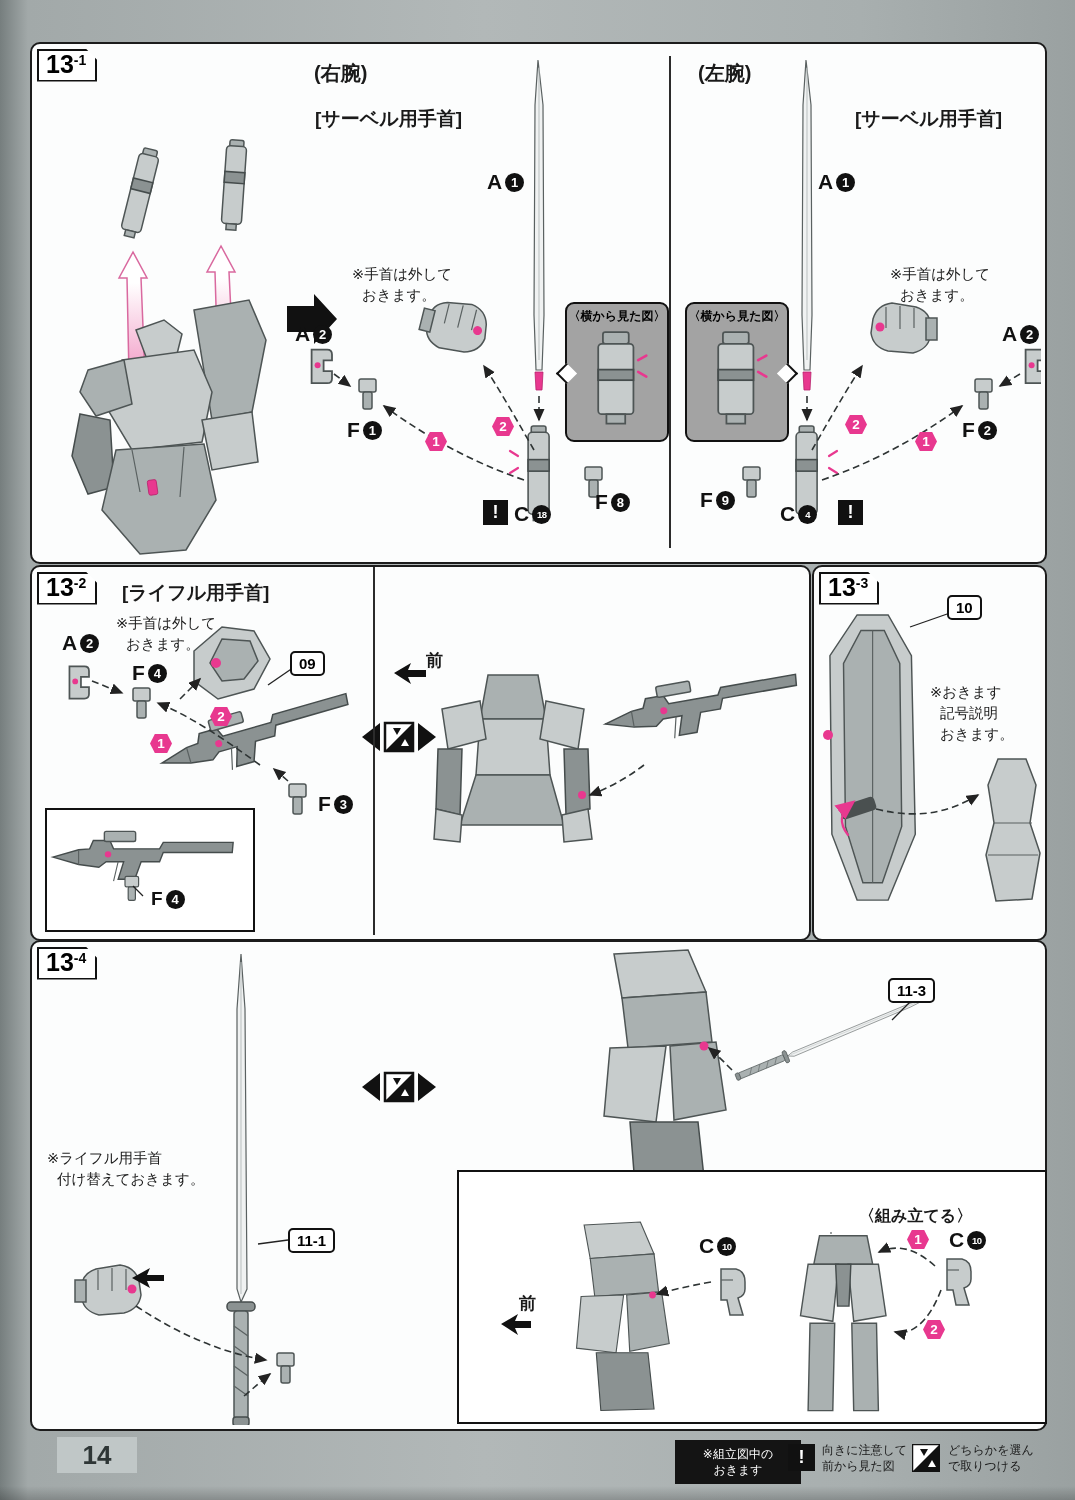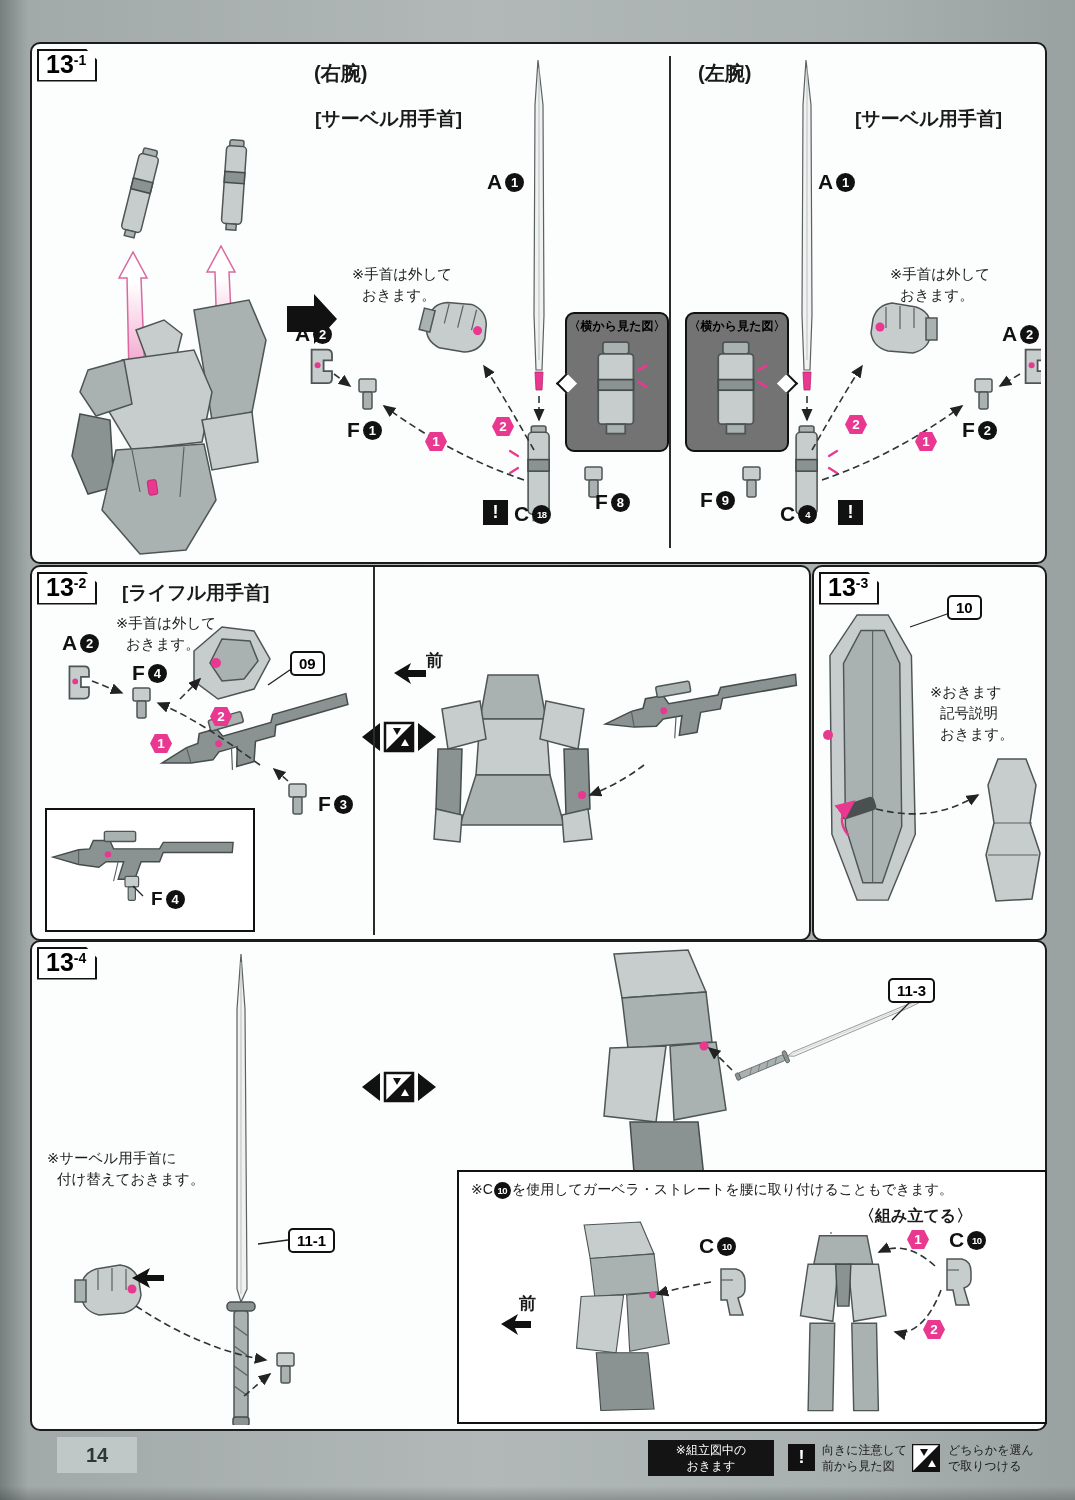--- a/index.html
+++ b/index.html
@@ -21,29 +21,29 @@
   .cnum{display:inline-flex;align-items:center;justify-content:center;width:19px;height:19px;border-radius:50%;
         background:#111;color:#fff;font-size:13px;font-weight:bold;flex:0 0 auto;margin:0 1px;}
   .cnum.two{font-size:9.5px;letter-spacing:-0.5px;}
   .pbadge{position:absolute;width:22px;height:19px;background:#e8388f;color:#fff;font-size:13.5px;font-weight:bold;
           display:flex;align-items:center;justify-content:center;
           clip-path:polygon(22% 0,78% 0,100% 50%,78% 100%,22% 100%,0 50%);}
   .warn{position:absolute;width:25px;height:25px;background:#111;color:#fff;font-size:18px;font-weight:bold;
         display:flex;align-items:center;justify-content:center;}
   .refbox{position:absolute;background:#fff;border:2px solid #111;border-radius:5px;font-size:15px;font-weight:bold;
           padding:0 7px;line-height:1.4;}
-  .sideview{position:absolute;background:#737373;border:2px solid #111;border-radius:9px;text-align:center;margin-top:10px;}
+  .sideview{position:absolute;background:#a3a3a3;border:2px solid #111;border-radius:9px;text-align:center;}
   .svlabel{font-size:12px;font-weight:600;margin-top:4px;}
   .tail{position:absolute;width:13px;height:13px;background:#fff;}
   .t-l{left:-8px;top:62px;border-left:2px solid #111;border-bottom:2px solid #111;transform:rotate(45deg);}
   .t-r{right:-8px;top:62px;border-right:2px solid #111;border-top:2px solid #111;transform:rotate(45deg);}
   .inset{position:absolute;background:#fff;border:2px solid #111;}
   .subpanel{position:absolute;background:#fff;border:2px solid #111;}
   .divider{position:absolute;background:#2b2b2b;}
-  .fnum{position:absolute;background:#c0c7c7;color:#2e3636;font-size:20px;font-weight:bold;
+  .fnum{position:absolute;background:#c0c7c7;color:#2e3636;font-size:26px;font-weight:bold;
         display:flex;align-items:center;justify-content:center;}
   .legbox{position:absolute;background:#141414;color:#fff;font-size:12px;line-height:1.35;
           display:flex;flex-direction:column;align-items:center;justify-content:center;}
   .legtxt{position:absolute;font-size:12px;line-height:1.35;color:#1a1a1a;font-weight:500;}
   
   .mk{fill:#c7cccc;stroke:#4e5555;stroke-width:1.5;}
   .mk2{fill:#aab1b1;stroke:#4e5555;stroke-width:1.5;}
   .mk3{fill:#8b9292;stroke:#454c4c;stroke-width:1.5;}
   .blade{fill:#f0f2f2;stroke:#5a6161;stroke-width:1.2;}
   .pk{fill:#e8388f;}
@@ -411,60 +411,59 @@
             <use href="#chooseicon"></use>
           </g>
       </g>
       <use href="#waistS" transform="translate(520,8)"></use>
       <use href="#katana" transform="translate(705,135) rotate(67.5) scale(0.45) translate(-31,-470)"></use>
       <path d="M700,128 C690,118 683,111 677,106" class="dash" marker-end="url(#ah4)"></path>
       <path d="M880,58 L860,78" class="ldr"></path>
     </svg>
 
     <div class="stepl" style="left:5px;top:5px"><span class="big">13</span><span class="small">-4</span></div>
-    <div class="jp note" style="left:15px;top:206px"><span>※サーベル用手首に</span><br><span style="padding-left:10px">付け替えておきます。</span></div>
+    <div class="jp note" style="left:15px;top:206px"><span>※ライフル用手首</span><br><span style="padding-left:10px">付け替えておきます。</span></div>
     <div class="refbox" style="left:256px;top:286px">11-1</div>
     <div class="refbox" style="left:856px;top:36px">11-3</div>
 
     <div class="subpanel" style="left:425px;top:228px;width:586px;height:250px">
       <svg class="abs" style="left:0;top:0" width="582" height="246" viewBox="0 0 582 246">
         <defs>
           <marker id="ah5" markerWidth="9" markerHeight="9" refX="7" refY="3.5" orient="auto">
               <path d="M0,0 L8,3.5 L0,7 Z" fill="#222"></path>
             </marker>
         </defs>
         <use href="#waistS" transform="translate(78,50) scale(0.76)"></use>
         <polygon points="42,152 59,142 56,149 72,149 72,156 56,156 59,163" fill="#111"></polygon>
         <use href="#hook" transform="translate(252,94)"></use>
         <path d="M252,110 C230,114 212,118 198,122" class="dash" marker-end="url(#ah5)"></path>
         <use href="#legsF" transform="translate(332,60) scale(0.95)"></use>
         <path d="M372,62 V60" class="ln"></path>
         <use href="#hook" transform="translate(478,84)"></use>
         <path d="M476,94 C456,76 438,72 420,80" class="dash" marker-end="url(#ah5)"></path>
         <path d="M482,118 C470,150 452,164 436,160" class="dash" marker-end="url(#ah5)"></path>
       </svg>
-      <div class="jp note" style="left:12px;top:7px;font-size:14px"><span>※C</span><span class="cnum two" style="width:17px;height:17px">10</span><span>を使用してガーベラ・ストレートを腰に取り付けることもできます。</span></div>
       <div class="jp hdr" style="left:400px;top:34px;font-size:16px">〈組み立てる〉</div>
       <div class="jp hdr" style="left:60px;top:120px;font-size:17px">前</div>
       <div class="plabel" style="left:240px;top:62px">
           <span>C</span>
           <span class="cnum two">10</span>
         </div>
       <div class="plabel" style="left:490px;top:56px">
           <span>C</span>
           <span class="cnum two">10</span>
         </div>
       <div class="pbadge" style="left:448px;top:58px">1</div>
       <div class="pbadge" style="left:464px;top:148px">2</div>
     </div>
   </div>
 
   <div class="fnum" style="left:57px;top:1437px;width:80px;height:36px">14</div>
 
-  <div class="legbox" style="left:648px;top:1440px;width:126px;height:36px">
+  <div class="legbox" style="left:675px;top:1440px;width:126px;height:44px">
     <span>※組立図中の</span>
     <span>おきます</span>
   </div>
 
   <div class="warn" style="left:788px;top:1444px;width:27px;height:27px">
       <span>!</span>
     </div>
   <div class="legtxt" style="left:822px;top:1442px"><span>向きに注意して</span><br><span>前から見た図</span></div>
 
   <svg class="abs" style="left:912px;top:1444px" width="28" height="28" viewBox="0 0 28 28">

